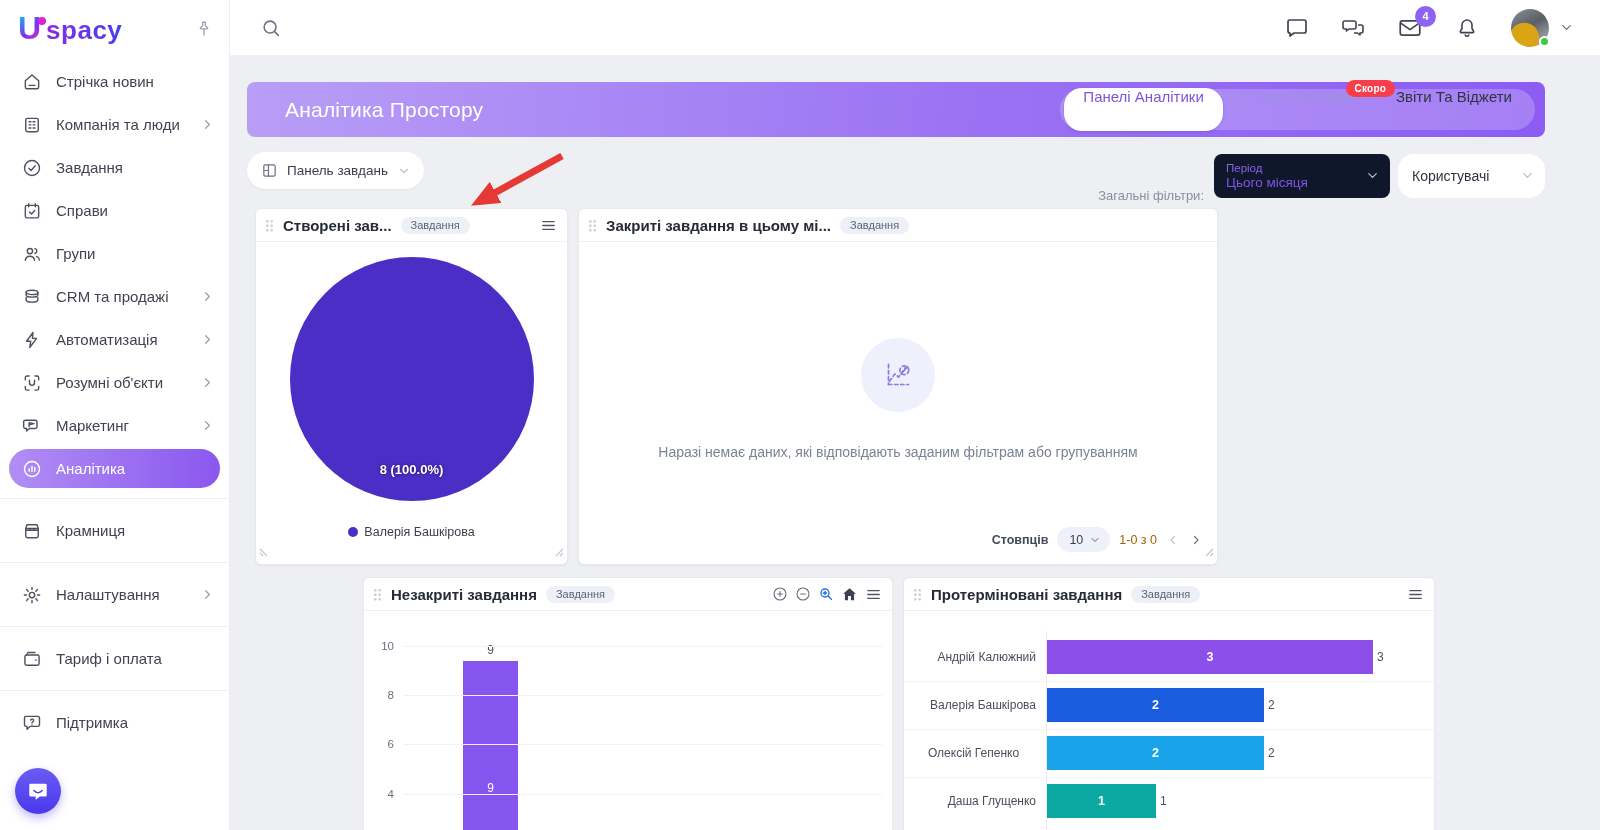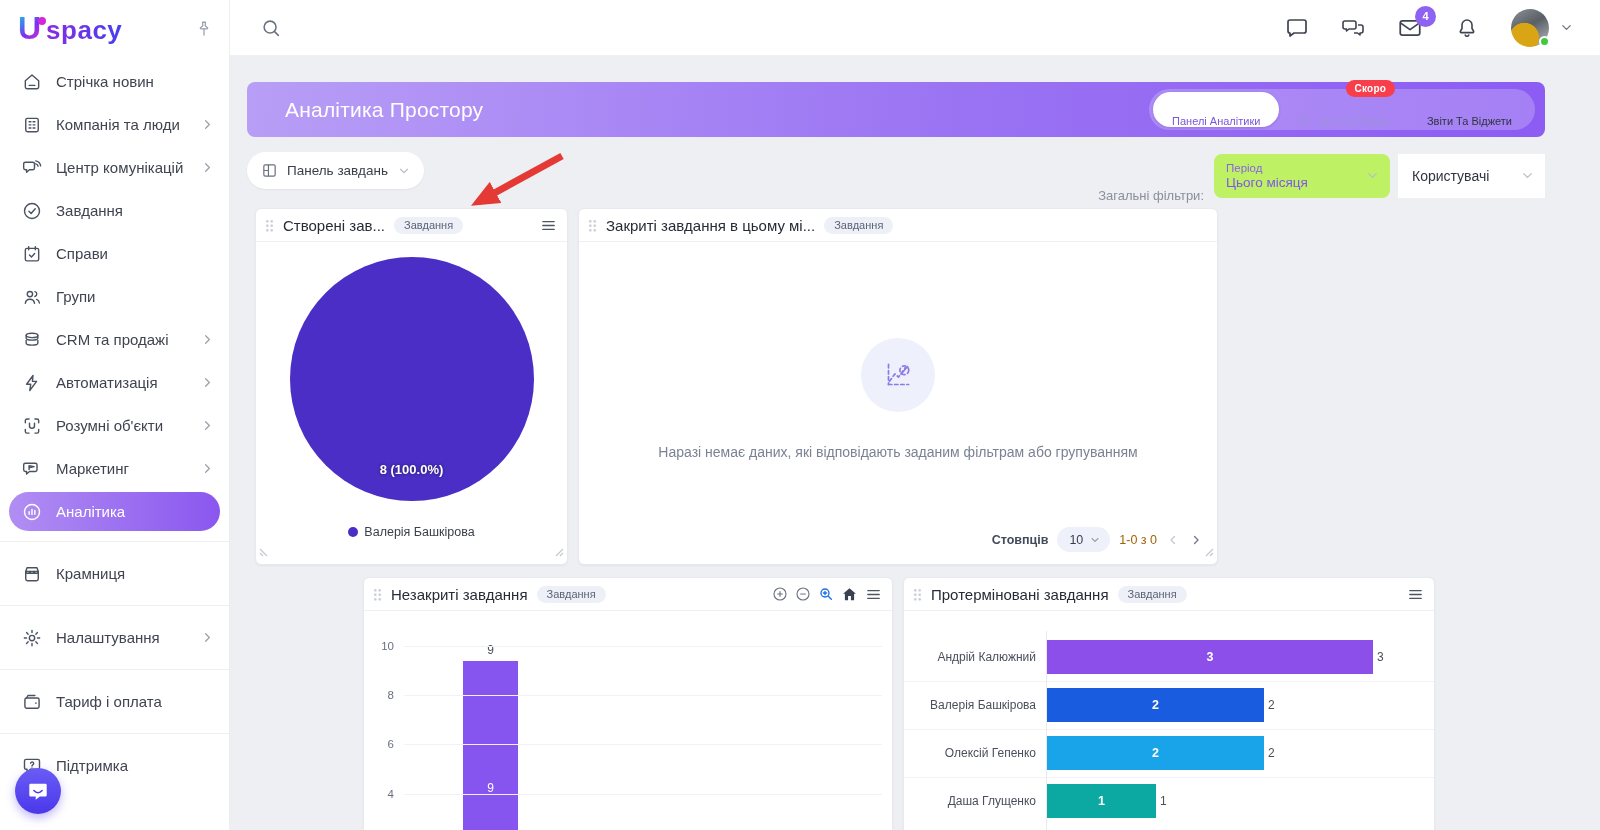--- a/index.html
+++ b/index.html
@@ -34,42 +34,42 @@
   .avatar-wrap { display:flex; align-items:center; gap:10px; cursor:pointer; }
   .avatar { width:38px; height:38px; border-radius:50%; position:relative; background:radial-gradient(circle at 35% 75%, #d9a514 0 38%, transparent 40%), linear-gradient(150deg,#8d9298 0%,#5a5f66 45%,#b9bdc4 100%); }
   .status-dot { position:absolute; right:-1px; bottom:0; width:11px; height:11px; border-radius:50%; background:#3fc93f; border:2px solid #fff; }
 
   
   .content { position:absolute; left:0; top:56px; width:1370px; height:774px; background:#edeff3; overflow:hidden; }
 
   .banner { position:absolute; left:17px; top:26px; width:1298px; height:55px; border-radius:8px; background:linear-gradient(95deg,#b89ef6 0%,#9a73f3 55%,#8c5cf3 100%); display:flex; align-items:center; padding:0 10px 0 20px; }
   .banner-title { color:#fff; font-size:21px; font-weight:500; letter-spacing:.2px;margin-left:18px; }
   .tabs { margin-left:auto; position:relative; background:rgba(255,255,255,.22); border-radius:21px; height:41px; display:flex; align-items:center; padding:0 4px; }
-  .tab { height:35px; display:flex; align-items:flex-end; gap:7px; padding:0 19px; font-size:11px; border-radius:18px; cursor:pointer; white-space:nowrap; }
+  .tab { height:43px; display:flex; align-items:flex-start; gap:7px; padding:0 19px; font-size:15px; border-radius:18px; cursor:pointer; white-space:nowrap; }
   .tab.active { background:#fff; color:#7a56d9; font-weight:500; box-shadow:0 1px 3px rgba(60,30,140,.18); }
   .tab.disabled { color:#9d92d8; cursor:default; }
   .tab.plain { color:#2f3440; font-weight:500; }
   .soon-badge { position:absolute; top:-9px; right:140px; background:#f83e4b; color:#fff; font-size:10px; font-weight:600; padding:3px 9px; border-radius:9px; letter-spacing:.2px; }
 
   .board-select { position:absolute; left:17px; top:96px; height:37px; background:#fff; border-radius:19px; display:flex; align-items:center; gap:9px; padding:0 13px 0 14px; font-size:13.5px; color:#3a3f4c; cursor:pointer; box-shadow:0 1px 2px rgba(16,24,40,.05); }
   .filters-right { position:absolute; right:55px; top:92px; display:flex; align-items:center; }
   .gf-label { font-size:13px; color:#8a8f9d; margin-right:10px;margin-top:40px; }
-  .period-select { width:176px; height:44px; background:#bef264; border-radius:8px; padding:5px 10px 5px 12px; display:flex; align-items:center; cursor:pointer; }
+  .period-select { width:176px; height:44px; background:#0f172a; border-radius:8px; padding:5px 10px 5px 12px; display:flex; align-items:center; cursor:pointer; }
   .period-texts { display:flex; flex-direction:column; gap:1px; }
   .period-label { font-size:11.5px; color:#8a63e8; }
   .period-value { font-size:13.5px; color:#7e57e8;text-align:center; }
   .period-select .chev { margin-left:auto; color:#b9bec9; display:flex; }
-  .users-select { width:147px; height:44px; background:#fff; border-radius:0; margin-left:8px; display:flex; align-items:center; padding:0 10px 0 14px; font-size:14px; color:#2f3440; cursor:pointer; }
+  .users-select { width:147px; height:44px; background:#fff; border-radius:16px; margin-left:8px; display:flex; align-items:center; padding:0 10px 0 14px; font-size:14px; color:#2f3440; cursor:pointer; }
   .users-select .chev { margin-left:auto; color:#b9bec9; display:flex; }
 
   
   .card { position:absolute; background:#fff; border:1px solid #e7e9ef; border-radius:6px; box-shadow:0 1px 2px rgba(16,24,40,.05); overflow:hidden; }
   .card-head { height:33px; display:flex; align-items:center; gap:9px; padding:0 10px 0 9px; border-bottom:1px solid #eef0f4; }
   .drag { width:9px; height:13px; background-image:radial-gradient(circle,#c6cad4 1.15px,transparent 1.35px); background-size:4.5px 4.5px; cursor:grab; flex:none; }
-  .card-title { font-size:15px; font-weight:400; color:#262b36; white-space:nowrap; }
+  .card-title { font-size:15px; font-weight:700; color:#262b36; white-space:nowrap; }
   .widget-badge { background:#eef0f8; color:#5c6375; font-size:11px; padding:2.5px 10px; border-radius:10px; white-space:nowrap; }
   .head-right { margin-left:auto; display:flex; align-items:center; gap:7px; }
   .hicon { display:flex; cursor:pointer; color:#6b7280; }
   .hicon.blue { color:#1d6fe8; }
   .hicon.dark { color:#3a4150; }
   .resize-corner { position:absolute; right:3px; bottom:3px; color:#c3c7d1; }
   .resize-corner-l { position:absolute; left:3px; bottom:3px; color:#c3c7d1; transform:scaleX(-1); }
 
   #card-created { left:25px; top:152px; width:313px; height:357px; }
   .pie-wrap { position:relative; width:244px; height:244px; margin:15px auto 0; }
@@ -137,35 +137,20 @@
           <span>Стрічка новин</span>
         </div>
         <div class="nav-item">
           <span class="ni">
             <svg width="20" height="20" viewBox="0 0 24 24" fill="none" stroke="currentColor" stroke-width="1.7" stroke-linecap="round" stroke-linejoin="round">
               <rect x="4.5" y="4" width="15" height="16" rx="2"></rect>
               <path d="M8.5 8h2.2M13.3 8h2.2M8.5 11.8h2.2M13.3 11.8h2.2M8.5 15.6h2.2M13.3 15.6h2.2"></path>
             </svg>
           </span>
           <span>Компанія та люди</span>
-          <span class="chev">
-            <svg width="15" height="15" viewBox="0 0 24 24" fill="none" stroke="currentColor" stroke-width="2" stroke-linecap="round" stroke-linejoin="round">
-              <path d="M9 6l6 6-6 6"></path>
-            </svg>
-          </span>
-        </div>
-        <div class="nav-item">
-          <span class="ni">
-            <svg width="20" height="20" viewBox="0 0 24 24" fill="none" stroke="currentColor" stroke-width="1.7" stroke-linecap="round" stroke-linejoin="round">
-              <path d="M4 5h9a2 2 0 0 1 2 2v5a2 2 0 0 1-2 2H9l-3.5 3v-3H4a2 2 0 0 1-2-2V7a2 2 0 0 1 2-2z"></path>
-              <path d="M16.5 3.5c3.2.6 5.3 2.7 5.9 5.9"></path>
-              <path d="M16.5 7c1.5.3 2.5 1.3 2.8 2.8"></path>
-            </svg>
-          </span>
-          <span>Центр комунікацій</span>
           <span class="chev">
             <svg width="15" height="15" viewBox="0 0 24 24" fill="none" stroke="currentColor" stroke-width="2" stroke-linecap="round" stroke-linejoin="round">
               <path d="M9 6l6 6-6 6"></path>
             </svg>
           </span>
         </div>
         <div class="nav-item">
           <span class="ni">
             <svg width="20" height="20" viewBox="0 0 24 24" fill="none" stroke="currentColor" stroke-width="1.7" stroke-linecap="round" stroke-linejoin="round">
               <circle cx="12" cy="12" r="9"></circle>
@@ -559,21 +544,21 @@
             <div class="hsep" style="top: 70px;"></div>
             <div class="hsep" style="top: 118px;"></div>
             <div class="hsep" style="top: 166px;"></div>
             <div class="vaxis"></div>
             <span class="hrow-label" style="top: 46px;">Андрій Калюжний</span>
             <div class="hbar" style="top: 29px; width: 326px; background: rgb(140, 79, 233);">3</div>
             <span class="hbar-end" style="top: 46px; left: 473px;">3</span>
             <span class="hrow-label" style="top: 94px;">Валерія Башкірова</span>
             <div class="hbar" style="top: 77px; width: 217px; background: rgb(26, 92, 224);">2</div>
             <span class="hbar-end" style="top: 94px; left: 364px;">2</span>
-            <span class="hrow-label" style="top: 142px;">Олексій Гепенко</span>
+            <span class="hrow-label" style="top: 142px; text-align: center;">Олексій Гепенко</span>
             <div class="hbar" style="top: 125px; width: 217px; background: rgb(25, 163, 232);">2</div>
             <span class="hbar-end" style="top: 142px; left: 364px;">2</span>
             <span class="hrow-label" style="top: 190px;">Даша Глущенко</span>
             <div class="hbar" style="top: 173px; width: 109px; background: rgb(12, 169, 163);">1</div>
             <span class="hbar-end" style="top: 190px; left: 256px;">1</span>
           </div>
       </div>
 
       <svg class="arrow-overlay">
         <defs>

